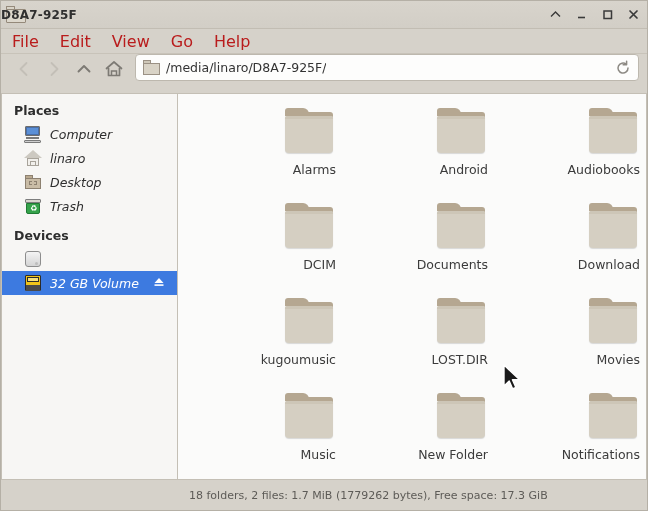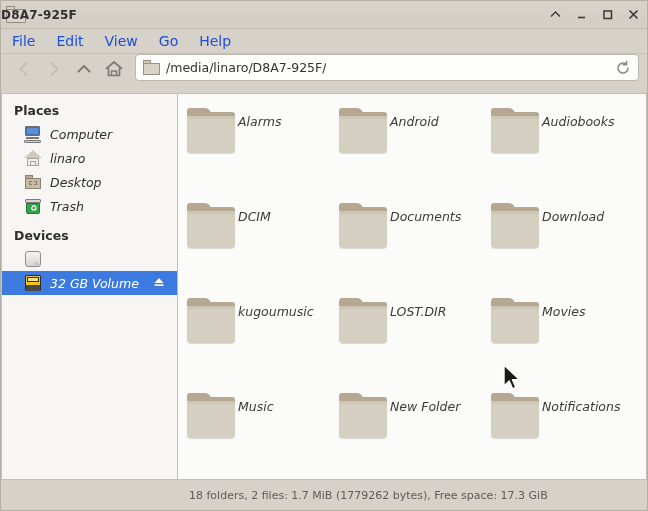--- a/index.html
+++ b/index.html
@@ -56,21 +56,21 @@
 
   
   #menubar {
     height: 25px; flex: 0 0 25px;
     background: #d6d2ca;
     display: flex; align-items: center;
     padding-left: 10px; gap: 19px;
     border-bottom: 1px solid #c8c3b9;
   }
   .menu-item {
-    font-size: 14px; color: #1d4ed8; cursor: default;
+    font-size: 16px; color: #b91c1c; cursor: default;
     padding: 2px 1px;
   }
 
   
   #toolbar {
     height: 39px; flex: 0 0 39px;
     background: #d6d2ca;
     display: flex; align-items: flex-start;
     padding: 0 8px; gap: 0px;
   }
@@ -226,23 +226,23 @@
   }
   #grid {
     flex: 1 1 auto;
     display: grid;
     grid-template-columns: repeat(3, 1fr);
     grid-auto-rows: 95px;
     align-content: start;
     padding: 8px 6px 0 6px;
   }
   .file-cell {
-    display: flex; flex-direction: row;
-    align-items: flex-start; justify-content: flex-start;
-    cursor: default; padding-top: 6px; font-style: italic;
+    display: flex; flex-direction: column;
+    align-items: flex-end; justify-content: flex-start;
+    cursor: default; padding-top: 6px;
   }
   .folder-icon {
     width: 54px; height: 48px; position: relative;
   }
   .folder-icon .ftab {
     position: absolute; left: 3px; top: 0px; width: 24px; height: 8px;
     background: #b5a791; border-radius: 3px 6px 0 0;
   }
   .folder-icon .ftab2 {
     position: absolute; left: 24px; top: 4px; width: 27px; height: 6px;

